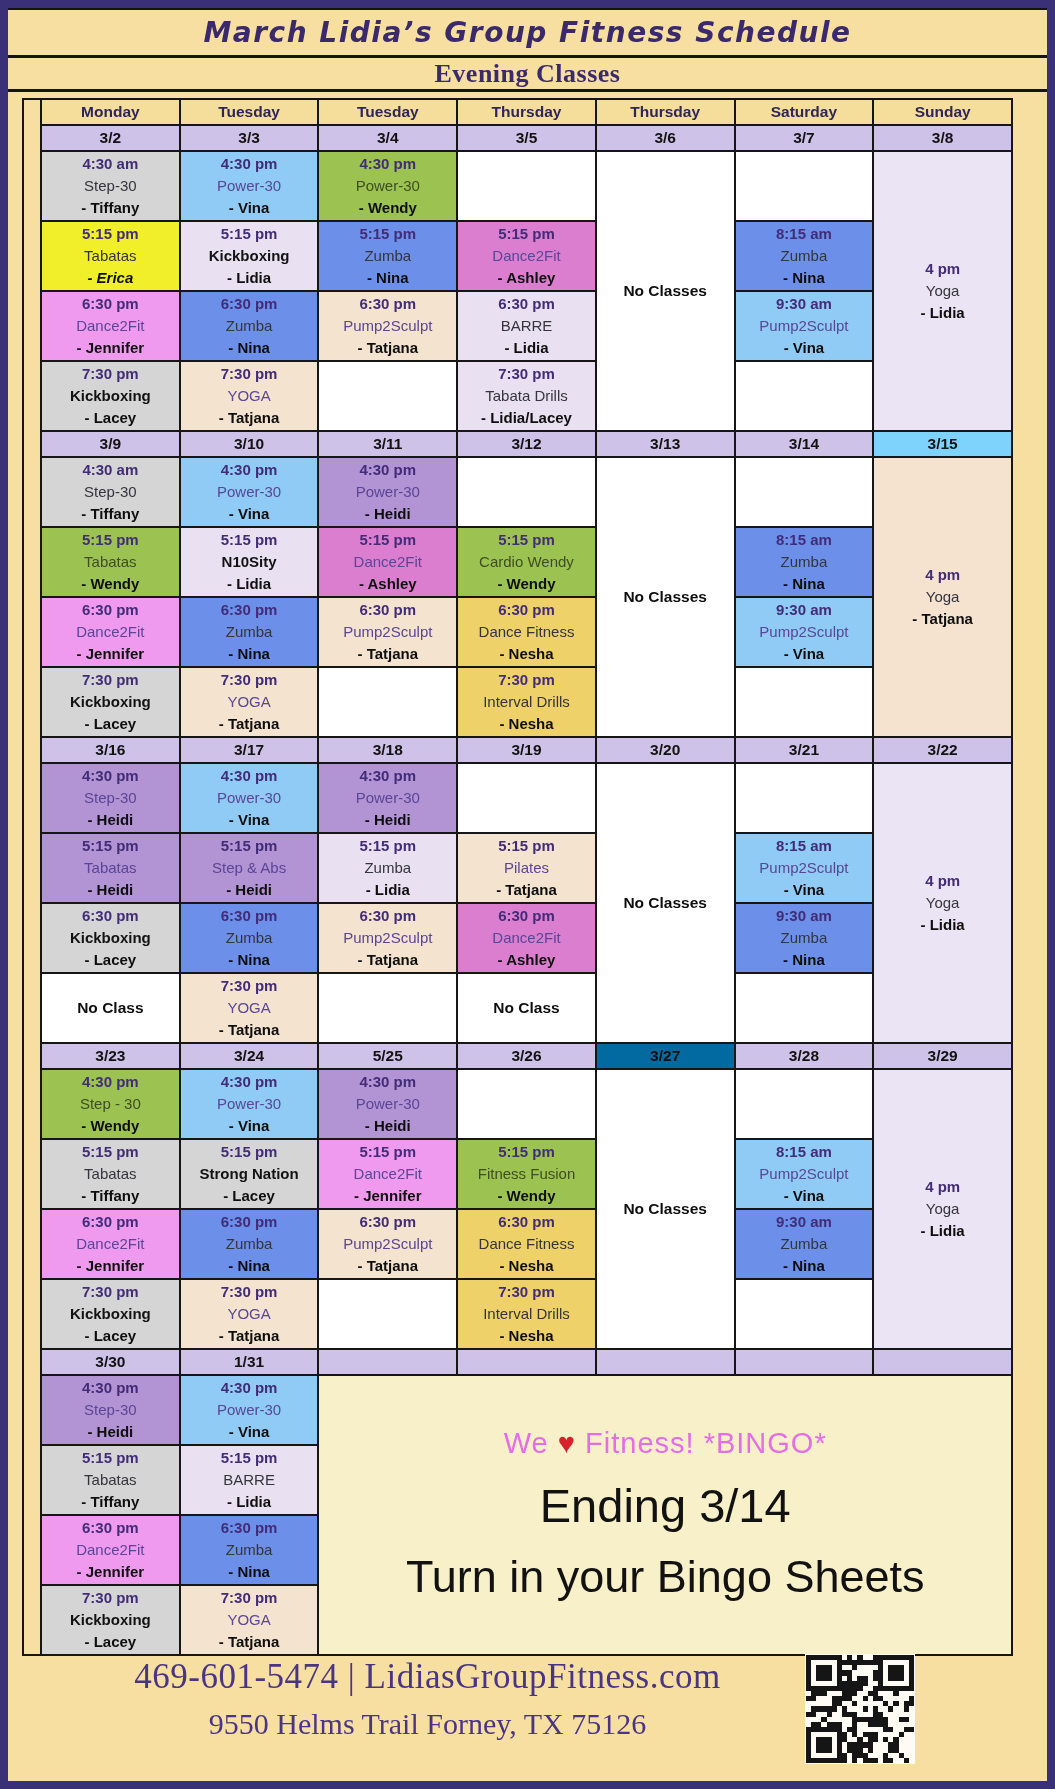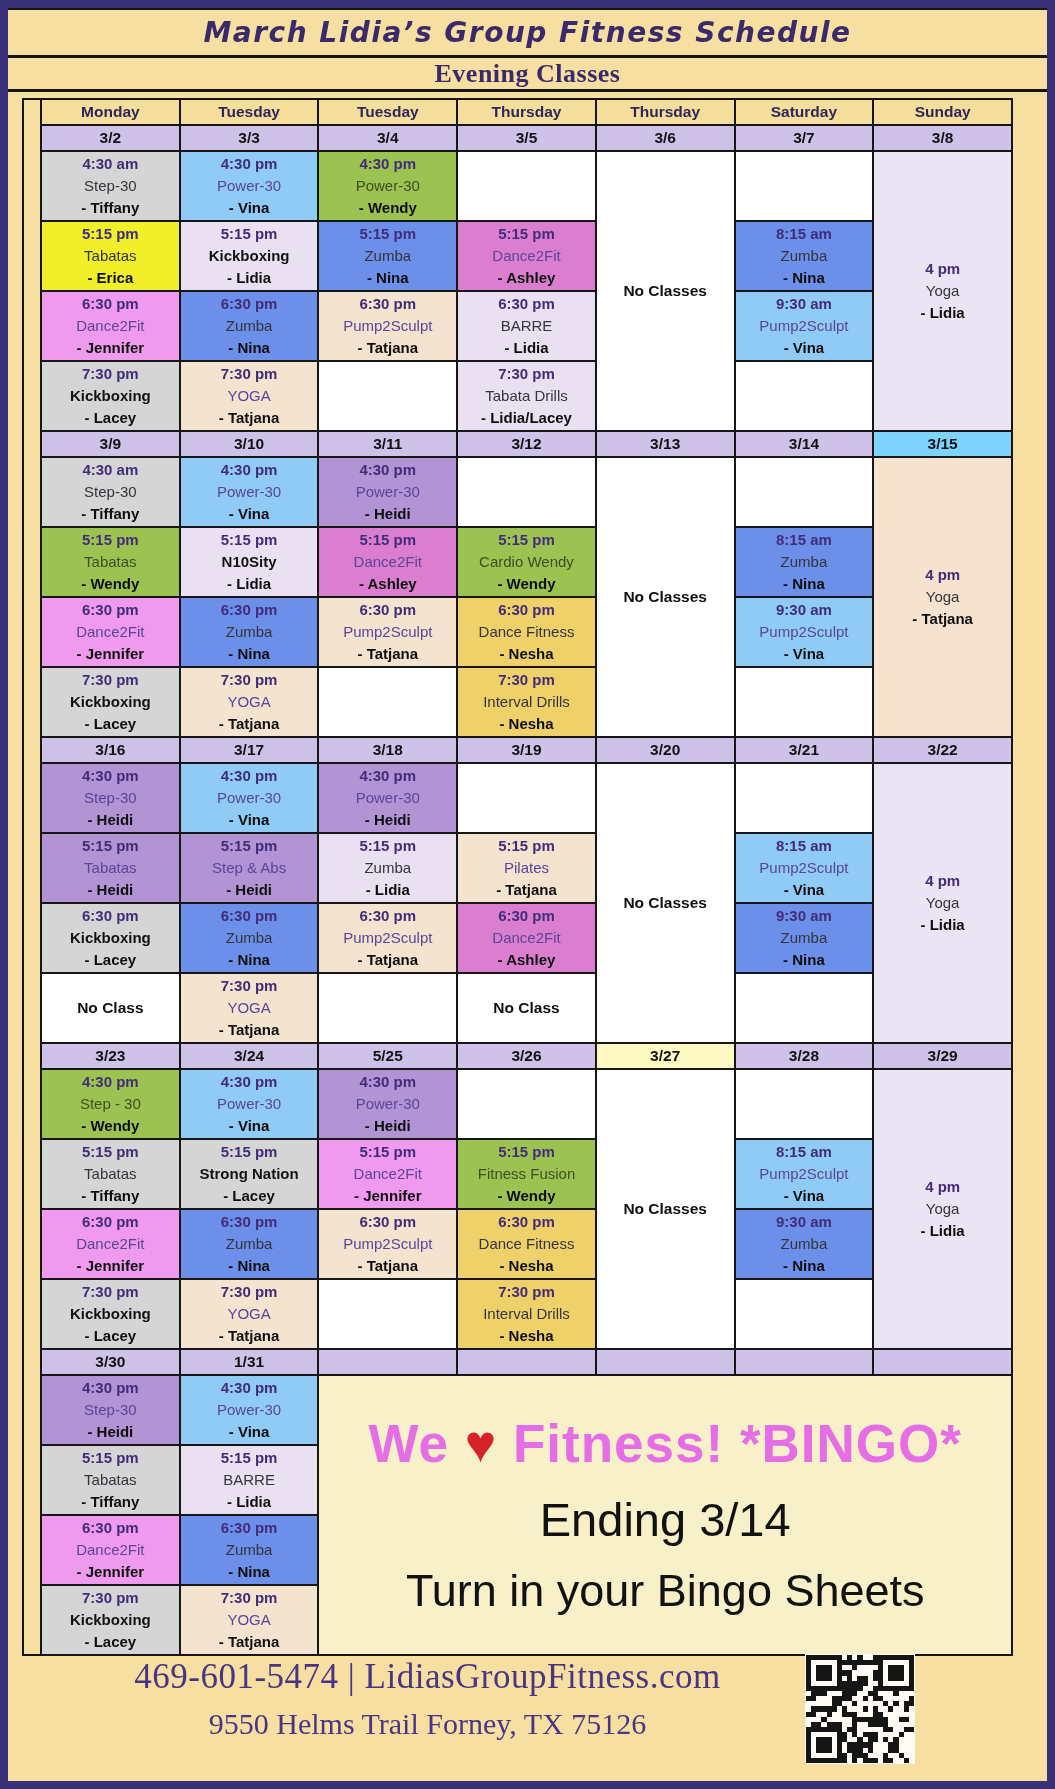--- a/index.html
+++ b/index.html
@@ -52,21 +52,21 @@
   .cls .n.bold{font-weight:bold}
   .cls .i{font-weight:bold;color:#0E0E0E}
   .noclass{
     display:flex;align-items:center;justify-content:center;
     font-weight:bold;font-size:15.5px;color:#0E0E0E;
   }
   .promo{
     display:flex;flex-direction:column;align-items:center;justify-content:center;
     gap:18px;text-align:center;
   }
-  .promo .l1{font-size:53px;font-weight:bold;letter-spacing:1px}
+  .promo .l1{font-size:29px;font-weight:normal;letter-spacing:1px}
   .promo .l2{font-size:47px;color:#121212}
   .promo .l3{font-size:45px;color:#121212}
   .footer{
     position:absolute;left:0;right:0;bottom:0;height:138px;
   }
   .footer-text{
     position:absolute;left:50px;right:250px;top:14px;
     text-align:center;
     font-family:"Liberation Serif",serif;
   }
@@ -112,21 +112,21 @@
     <div class="cell date" style="background: rgb(207, 194, 232); grid-area: 2 / 7;">3/7</div>
     <div class="cell date" style="background: rgb(207, 194, 232); grid-area: 2 / 8;">3/8</div>
     <div class="cell cls" style="background: rgb(213, 213, 213); grid-area: 3 / 2;">
       <div class="t" style="color: rgb(66, 44, 120);">4:30 am</div>
       <div class="n" style="color: rgb(52, 52, 60);">Step-30</div>
       <div class="i" style="color: rgb(14, 14, 14);">- Tiffany</div>
     </div>
     <div class="cell cls" style="background: rgb(241, 239, 41); grid-area: 4 / 2;">
       <div class="t" style="color: rgb(66, 44, 120);">5:15 pm</div>
       <div class="n" style="color: rgb(52, 52, 60);">Tabatas</div>
-      <div class="i" style="color: rgb(14, 14, 14);">- Erica</div>
+      <div class="i" style="color: rgb(14, 14, 14); font-style: italic;">- Erica</div>
     </div>
     <div class="cell cls" style="background: rgb(240, 154, 239); grid-area: 5 / 2;">
       <div class="t" style="color: rgb(66, 44, 120);">6:30 pm</div>
       <div class="n" style="color: rgb(90, 69, 150);">Dance2Fit</div>
       <div class="i" style="color: rgb(14, 14, 14);">- Jennifer</div>
     </div>
     <div class="cell cls" style="background: rgb(213, 213, 213); grid-area: 6 / 2;">
       <div class="t" style="color: rgb(66, 44, 120);">7:30 pm</div>
       <div class="n bold" style="color: rgb(18, 18, 18);">Kickboxing</div>
       <div class="i" style="color: rgb(14, 14, 14);">- Lacey</div>
@@ -384,21 +384,21 @@
     <div class="cell" style="background: rgb(255, 255, 255); grid-area: 16 / 7;"></div>
     <div class="cell cls" style="background: rgb(235, 228, 244); grid-area: 13 / 8 / span 4;">
       <div class="t" style="color: rgb(66, 44, 120);">4 pm</div>
       <div class="n" style="color: rgb(52, 52, 60);">Yoga</div>
       <div class="i" style="color: rgb(14, 14, 14);">- Lidia</div>
     </div>
     <div class="cell date" style="background: rgb(207, 194, 232); grid-area: 17 / 2;">3/23</div>
     <div class="cell date" style="background: rgb(207, 194, 232); grid-area: 17 / 3;">3/24</div>
     <div class="cell date" style="background: rgb(207, 194, 232); grid-area: 17 / 4;">5/25</div>
     <div class="cell date" style="background: rgb(207, 194, 232); grid-area: 17 / 5;">3/26</div>
-    <div class="cell date" style="background: #fef9c3; grid-area: 17 / 6;">3/27</div>
+    <div class="cell date" style="background: #0369a1; grid-area: 17 / 6;">3/27</div>
     <div class="cell date" style="background: rgb(207, 194, 232); grid-area: 17 / 7;">3/28</div>
     <div class="cell date" style="background: rgb(207, 194, 232); grid-area: 17 / 8;">3/29</div>
     <div class="cell cls" style="background: rgb(156, 195, 81); grid-area: 18 / 2;">
       <div class="t" style="color: rgb(66, 44, 120);">4:30 pm</div>
       <div class="n" style="color: rgb(63, 77, 32);">Step - 30</div>
       <div class="i" style="color: rgb(14, 14, 14);">- Wendy</div>
     </div>
     <div class="cell cls" style="background: rgb(213, 213, 213); grid-area: 19 / 2;">
       <div class="t" style="color: rgb(66, 44, 120);">5:15 pm</div>
       <div class="n" style="color: rgb(52, 52, 60);">Tabatas</div>

